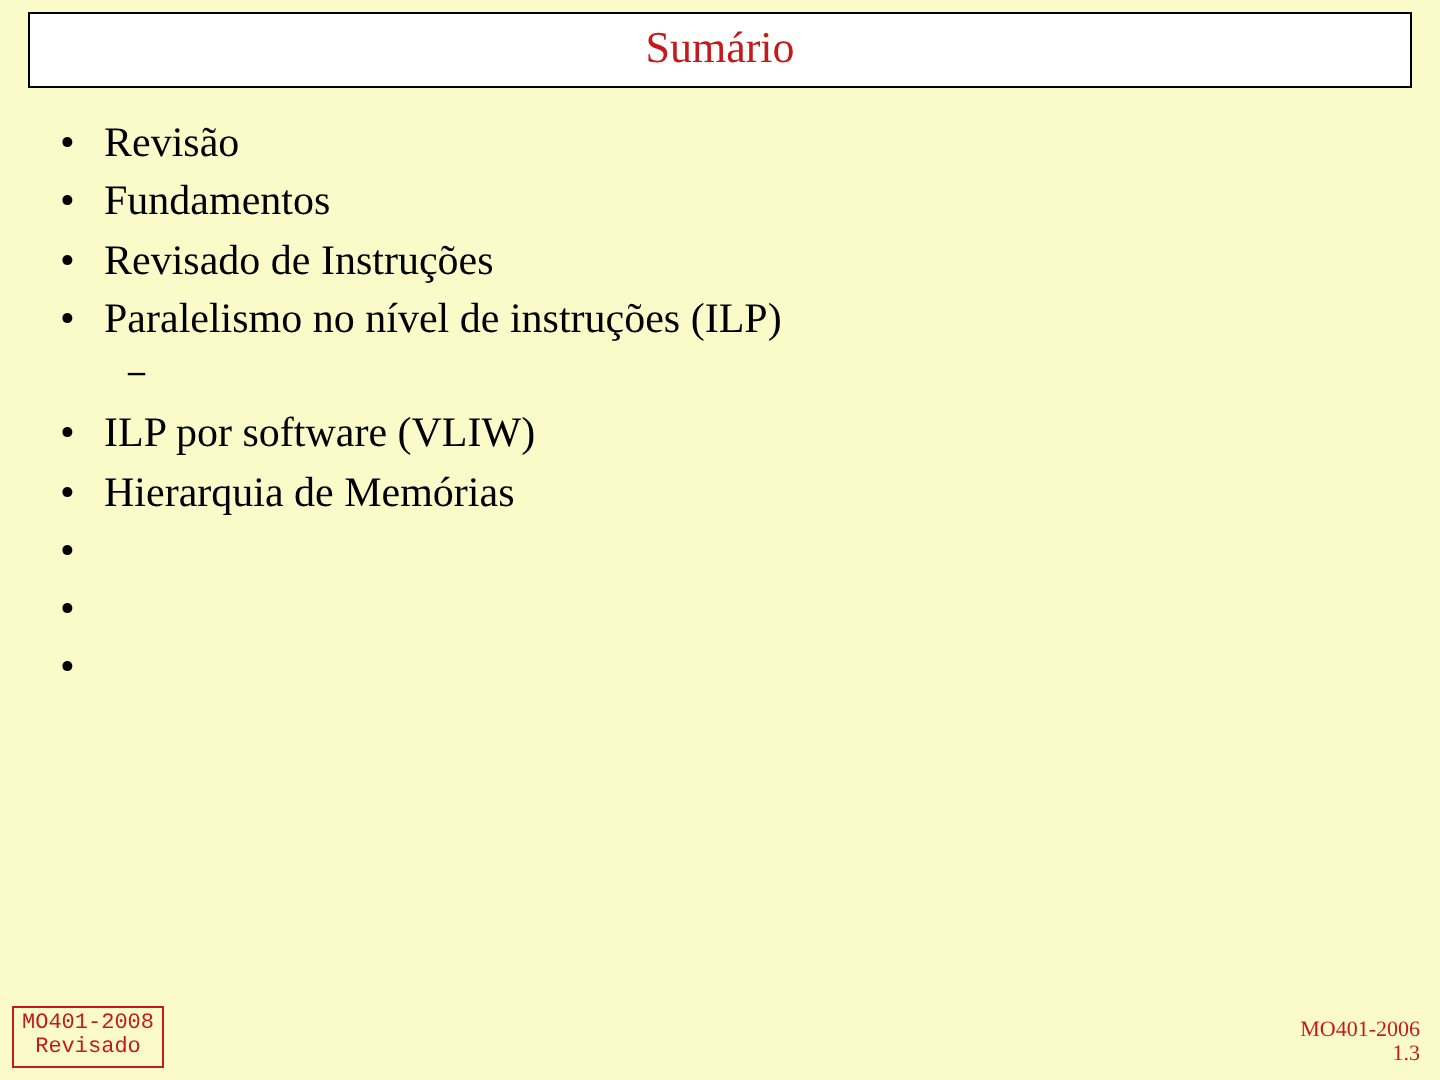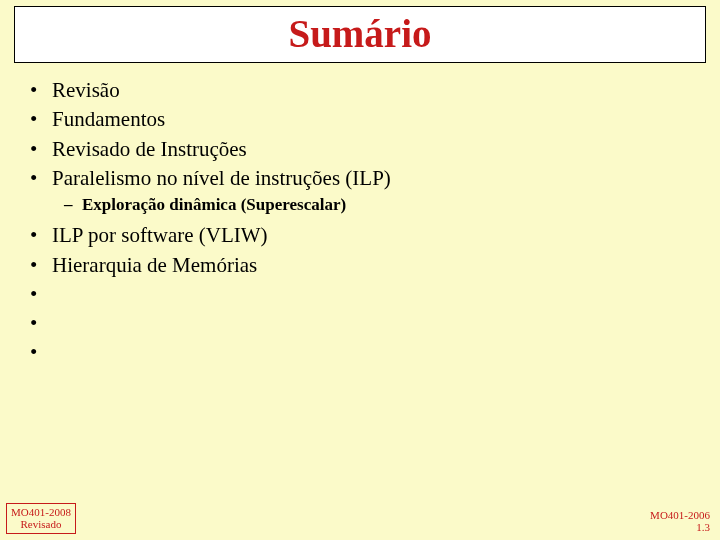--- a/index.html
+++ b/index.html
@@ -12,22 +12,22 @@
   }
   .title-box {
     margin: 6px 14px 0 14px;
     border: 1px solid #000;
     background: #fff;
     text-align: center;
     padding: 4px 0 6px 0;
   }
   .title-box h1 {
     color: #c61a1a;
-    font-size: 39px;
-    font-weight: bold;
+    font-size: 22px;
+    font-weight: normal;
   }
   .content {
     padding: 14px 0 0 24px;
     font-size: 21px;
     color: #000;
     line-height: 1.3;
   }
   .item { display: flex; margin-bottom: 2px; }
   .bullet { width: 28px; flex-shrink: 0; text-align: left; padding-left: 6px; }
   .sub { display: flex; margin: 2px 0 6px 0; padding-left: 40px; font-size: 17px; font-weight: bold; }
@@ -35,20 +35,21 @@
   .footer-left {
     position: absolute;
     left: 6px;
     bottom: 6px;
     border: 1px solid #c61a1a;
     color: #c61a1a;
     font-size: 11px;
     text-align: center;
     padding: 2px 4px;
     line-height: 1.15;
+    font-family: Liberation Mono, monospace;
   }
   .footer-right {
     position: absolute;
     right: 10px;
     bottom: 6px;
     color: #c61a1a;
     font-size: 11px;
     text-align: right;
     line-height: 1.15;
   }
@@ -72,21 +73,20 @@
   <div class="item">
       <span class="bullet">•</span>
       <span>Revisado de Instruções</span>
     </div>
   <div class="item">
       <span class="bullet">•</span>
       <span>Paralelismo no nível de instruções (ILP)</span>
     </div>
   <div class="sub">
       <span class="dash">–</span>
-      <span>Exploração dinâmica (Superescalar)</span>
     </div>
   <div class="item">
       <span class="bullet">•</span>
       <span>ILP por software (VLIW)</span>
     </div>
   <div class="item">
       <span class="bullet">•</span>
       <span>Hierarquia de Memórias</span>
     </div>
   <div class="item">

